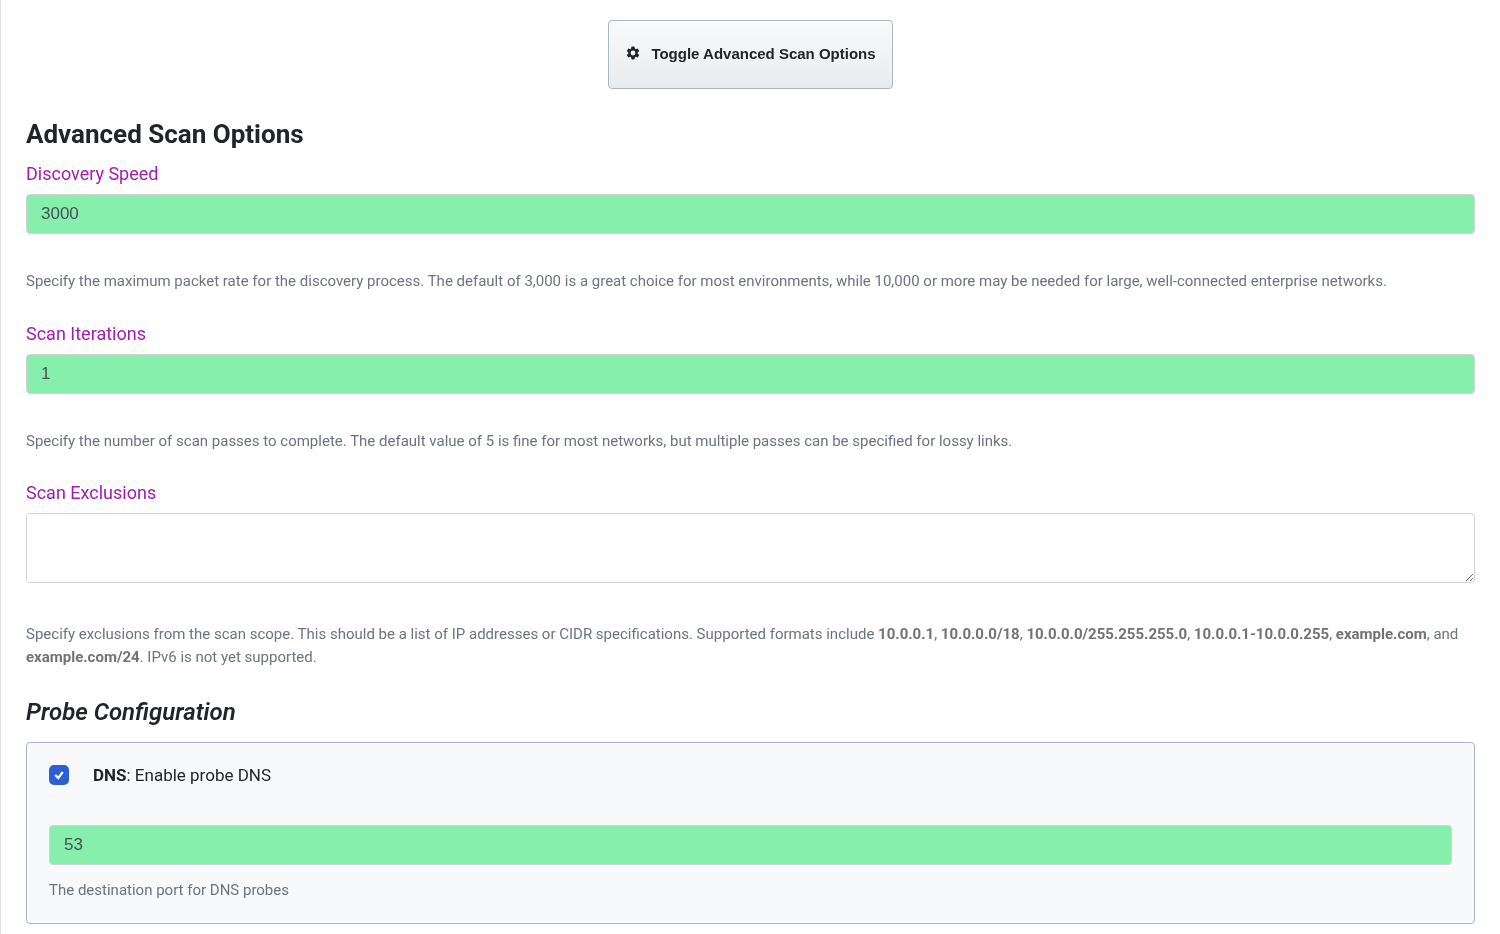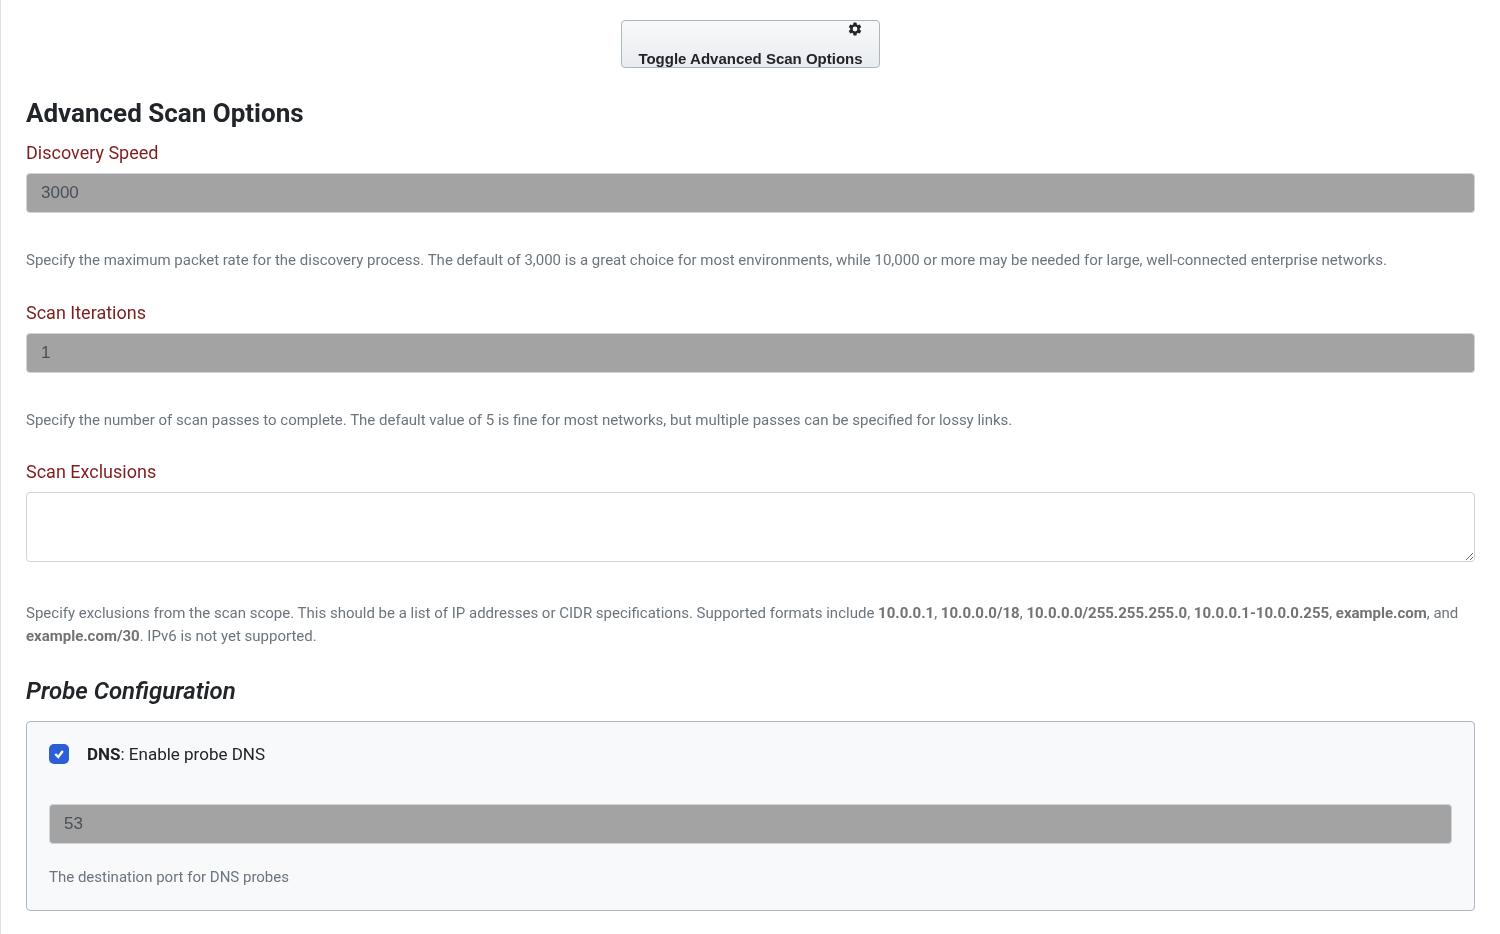--- a/index.html
+++ b/index.html
@@ -10,53 +10,52 @@
       padding: 0 25px 25px 25px;
       border-left: 1px solid #dee2e6;
       font-size: 16px;
     }
     .toggle-wrap {
       text-align: center;
       padding: 20px 0 30px 0;
     }
     .toggle-btn {
       display: inline-flex;
-      align-items: flex-end;
+      align-items: flex-start;
       gap: 10px;
       background: linear-gradient(#f8f9fa,#e9ecef);
       border: 1px solid #adb5bd;
       border-radius: 4px;
-      padding: 0 16px;
+      padding: 24px 16px;
       font-weight: 700;
       font-size: 15px;
       color: #212529;
       cursor: pointer;
-      flex-direction: column;
     }
     .toggle-btn svg { width:16px; height:16px; }
     h2.section-title {
       font-size: 26px;
       font-weight: 700;
       margin-bottom: 14px;
       color: #212529;
     }
     .field-label {
       font-size: 18px;
-      color: #7f1d1d;
+      color: #a21caf;
       margin-bottom: 10px;
       font-weight: 400;
     }
     .text-input {
       width: 100%;
       padding: 9px 14px;
       font-size: 17px;
       border: 1px solid #ced4da;
       border-radius: 4px;
       color: #495057;
-      background: #a3a3a3;
+      background: #86efac;
     }
     .textarea-input {
       width: 100%;
       min-height: 70px;
       padding: 9px 14px;
       font-size: 17px;
       border: 1px solid #ced4da;
       border-radius: 4px;
       resize: vertical;
       font-family: inherit;
@@ -77,21 +76,21 @@
     }
     .probe-box {
       border: 1px solid #adb5bd;
       border-radius: 4px;
       background: #f8f9fa;
       padding: 22px 22px 10px 22px;
     }
     .checkbox-row {
       display:flex;
       align-items:center;
-      gap:18px;
+      gap:24px;
       margin-bottom: 40px;
     }
     .custom-checkbox {
       width:20px; height:20px;
       border-radius:5px;
       background:#2c5fd6;
       display:flex; align-items:center; justify-content:center;
       cursor:pointer;
       flex-shrink:0;
     }
@@ -99,21 +98,21 @@
     .checkbox-label { font-size:17px; }
     .checkbox-label b { font-weight:700; }
     .sub-field-label {
       font-weight:700;
       font-size:18px;
       margin-bottom:14px;
     }
     .probe-help {
       color:#6c757d;
       font-size:15px;
-      margin-top: 24px;
+      margin-top: 16px;
       margin-bottom: 14px;
     }
   </style>
 </head>
 <body>
 
 
 
 <div class="toggle-wrap">
   <button class="toggle-btn">
@@ -135,21 +134,21 @@
 
 
 <div class="field-label">Scan Iterations</div>
 <input class="text-input" type="text" value="1" style="">
 <div class="help-text">Specify the number of scan passes to complete. The default value of 5 is fine for most networks, but multiple passes can be specified for lossy links.</div>
 
 
 <div class="field-label">Scan Exclusions</div>
 <textarea class="textarea-input" style=""></textarea>
 <div class="help-text">
-  <span>Specify exclusions from the scan scope. This should be a list of IP addresses or CIDR specifications. Supported formats include </span><b>10.0.0.1</b><span>, </span><b>10.0.0.0/18</b><span>, </span><b>10.0.0.0/255.255.255.0</b><span>, </span><b>10.0.0.1-10.0.0.255</b><span>, </span><b>example.com</b><span>, and </span><b>example.com/30</b><span>. IPv6 is not yet supported.</span>
+  <span>Specify exclusions from the scan scope. This should be a list of IP addresses or CIDR specifications. Supported formats include </span><b>10.0.0.1</b><span>, </span><b>10.0.0.0/18</b><span>, </span><b>10.0.0.0/255.255.255.0</b><span>, </span><b>10.0.0.1-10.0.0.255</b><span>, </span><b>example.com</b><span>, and </span><b>example.com/24</b><span>. IPv6 is not yet supported.</span>
 </div>
 
 
 <h2 class="probe-title">Probe Configuration</h2>
 <div class="probe-box">
   <div class="checkbox-row">
     <div class="custom-checkbox">
       <svg viewBox="0 0 16 16">
           <polyline points="3,8 7,12 13,4"></polyline>
         </svg>

